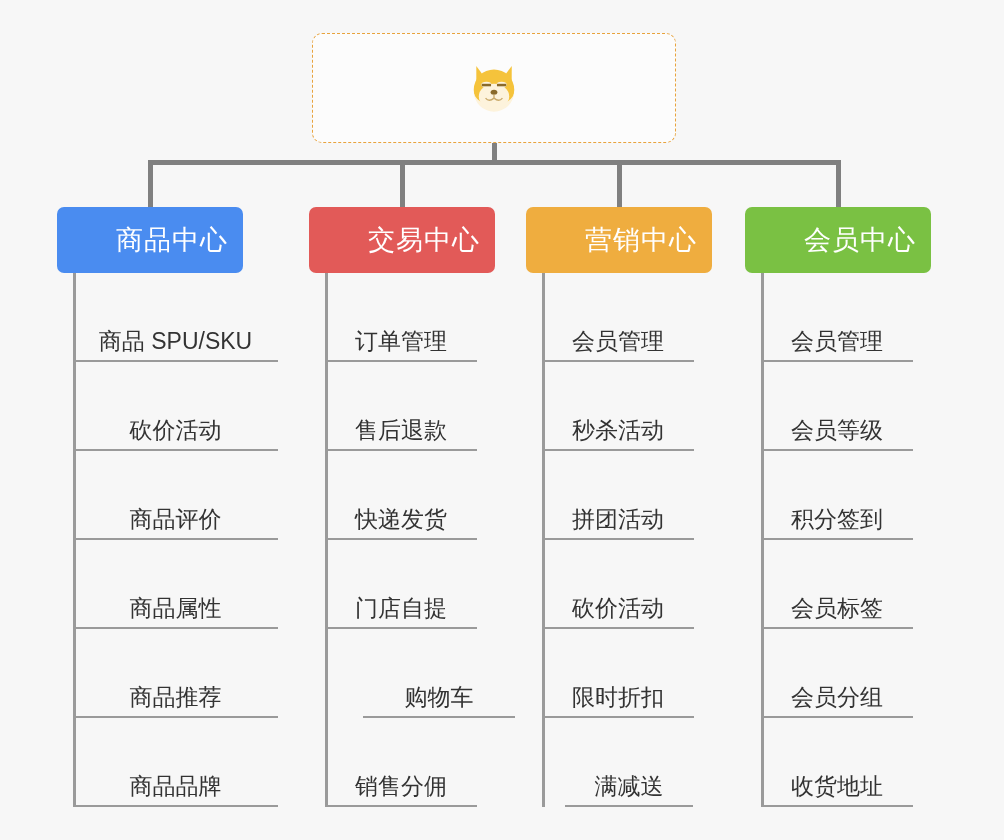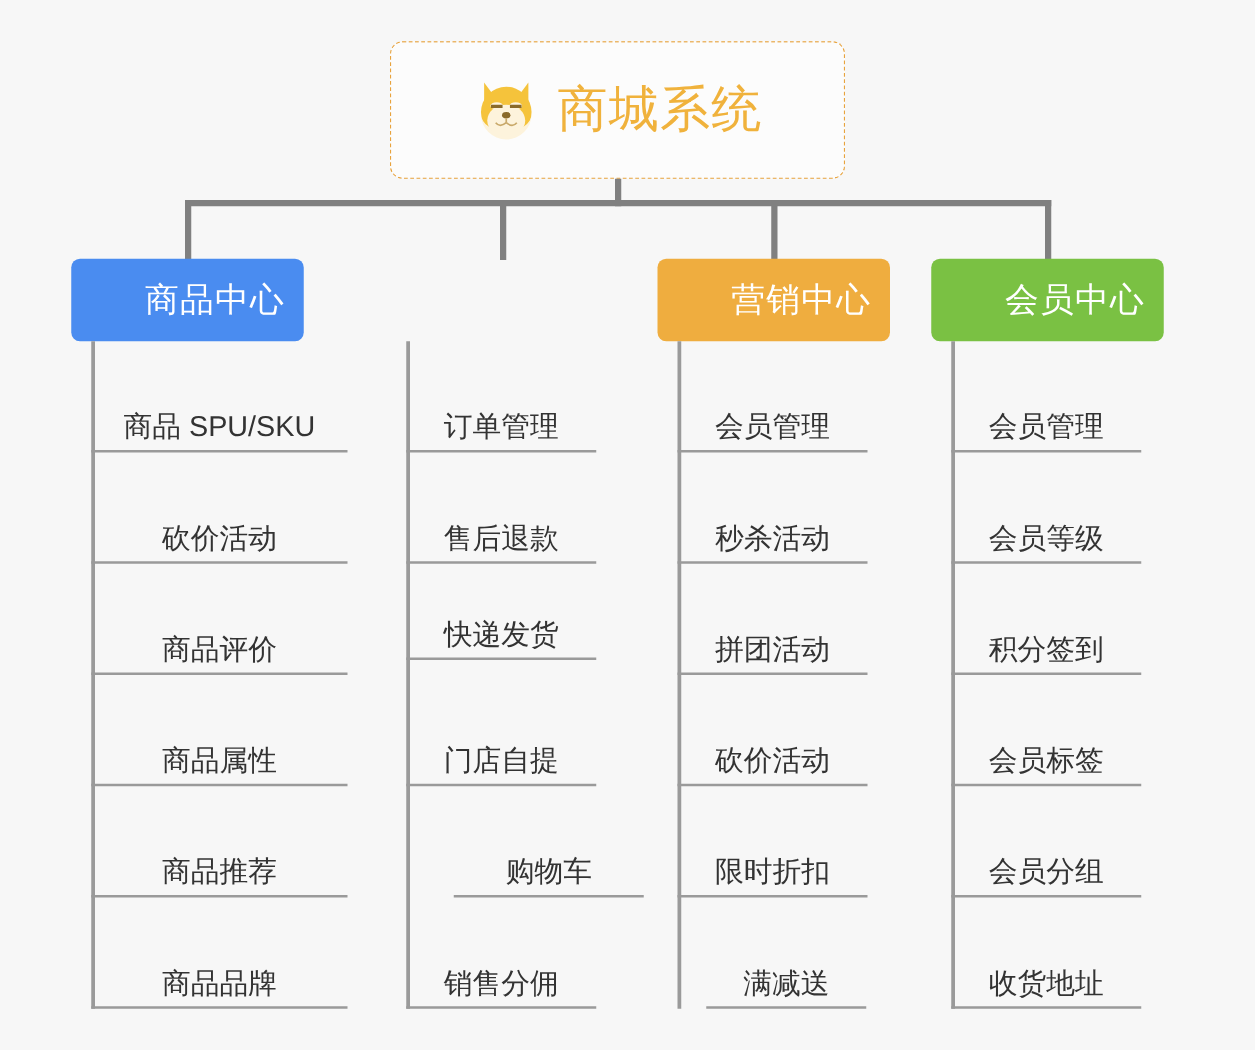--- a/index.html
+++ b/index.html
@@ -119,21 +119,20 @@
       <ellipse cx="32" cy="42" rx="18" ry="15" fill="#fdf3dc"></ellipse>
       <ellipse cx="23" cy="28" rx="6" ry="3.4" fill="#fdf3dc"></ellipse>
       <ellipse cx="41" cy="28" rx="6" ry="3.4" fill="#fdf3dc"></ellipse>
       <path d="M17.5 27 h11 v3 h-11 Z" fill="#8a6a2a"></path>
       <path d="M35.5 27 h11 v3 h-11 Z" fill="#8a6a2a"></path>
       <ellipse cx="32" cy="37" rx="4" ry="3" fill="#8a6a2a"></ellipse>
       <path d="M32 40 v4" stroke="#c9a96a" stroke-width="1.6" fill="none"></path>
       <path d="M32 44 q-6 5 -10 0" stroke="#c9a96a" stroke-width="1.6" fill="none"></path>
       <path d="M32 44 q6 5 10 0" stroke="#c9a96a" stroke-width="1.6" fill="none"></path>
     </svg>
-    <div class="root-title">商城系统</div>
   </div>
 
   <div class="line v-line" style="left:492px; top:143px; height:22px;"></div>
   <div class="line h-line" style="left:150px; top:160px; width:691px;"></div>
   <div class="line v-line" style="left:148px; top:160px; height:48px;"></div>
   <div class="line v-line" style="left:400px; top:160px; height:48px;"></div>
   <div class="line v-line" style="left:617px; top:160px; height:48px;"></div>
   <div class="line v-line" style="left:836px; top:160px; height:48px;"></div>
 
   <div class="cat-box" style="left:57px; width:186px; background:#4a8cf0;">
@@ -154,29 +153,32 @@
       <span class="leaf-label">商品属性</span>
     </div>
     <div class="leaf-row" style="top:356px; width:205px;">
       <span class="leaf-label">商品推荐</span>
     </div>
     <div class="leaf-row" style="top:445px; width:205px;">
       <span class="leaf-label">商品品牌</span>
     </div>
   </div>
 
+  <div class="cat-box" style="left:309px; width:186px; background:#e25a58;">
+    <span>交易中心</span>
+  </div>
   <div class="leaf-group" style="left:325px;">
     <div class="leaf-spine" style="height:534px;"></div>
     <div class="leaf-row" style="top:0px; width:152px;">
       <span class="leaf-label">订单管理</span>
     </div>
     <div class="leaf-row" style="top:89px; width:152px;">
       <span class="leaf-label">售后退款</span>
     </div>
-    <div class="leaf-row" style="top:166px; width:152px;">
+    <div class="leaf-row" style="top:178px; width:152px;">
       <span class="leaf-label">快递发货</span>
     </div>
     <div class="leaf-row" style="top:267px; width:152px;">
       <span class="leaf-label">门店自提</span>
     </div>
     <div class="leaf-row" style="top:356px; width:152px;margin-left:38px;">
       <span class="leaf-label">购物车</span>
     </div>
     <div class="leaf-row" style="top:445px; width:152px;">
       <span class="leaf-label">销售分佣</span>

